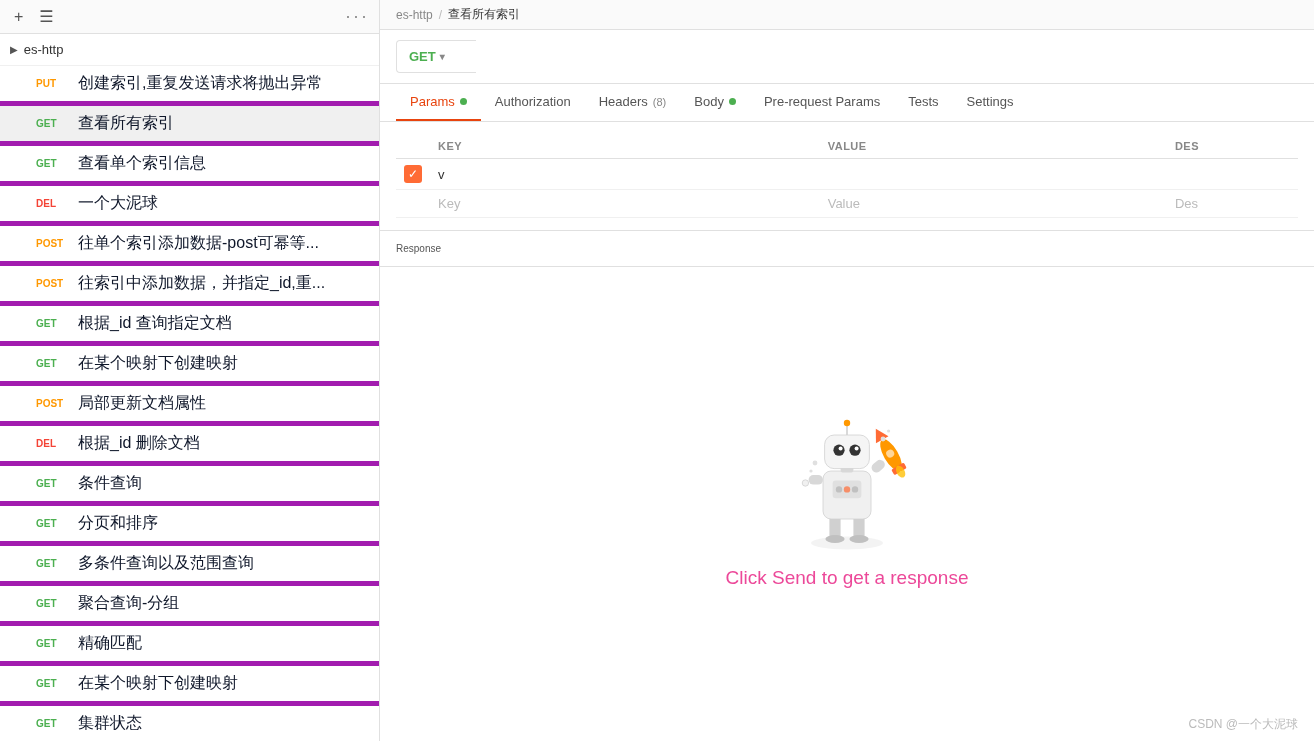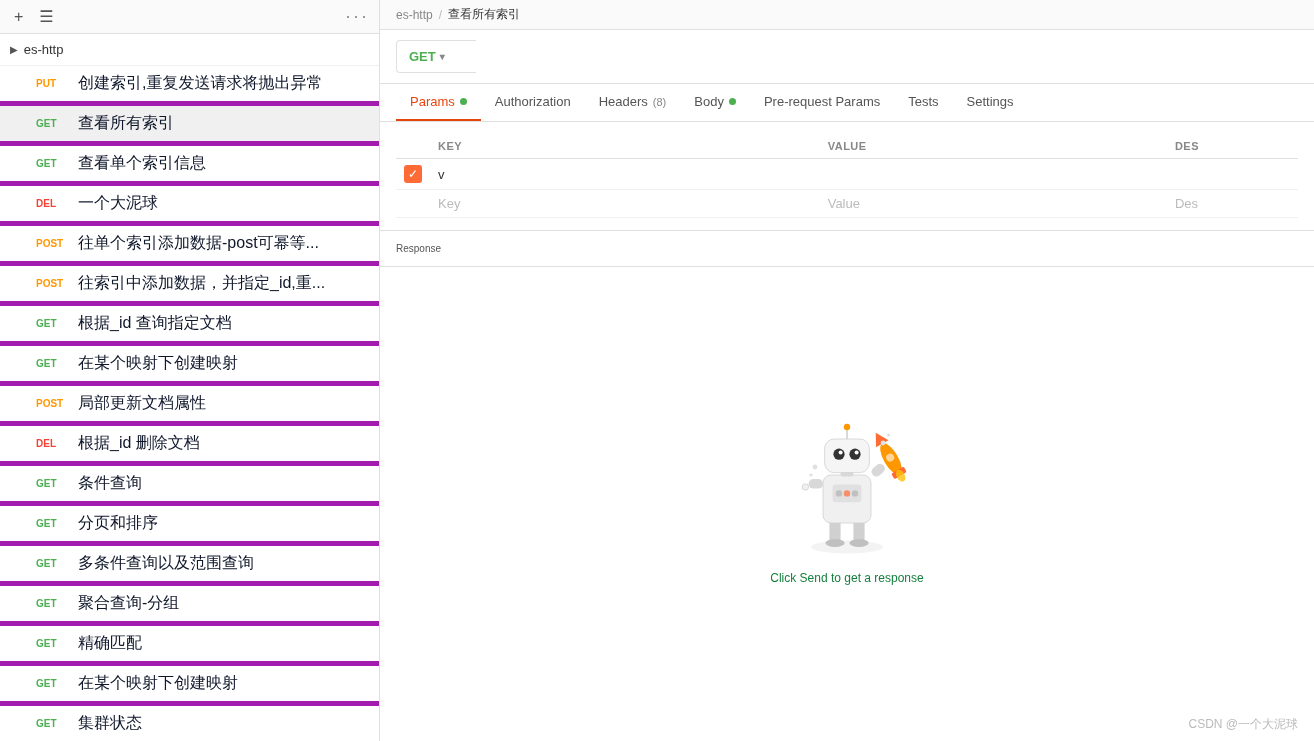--- a/index.html
+++ b/index.html
@@ -248,22 +248,22 @@
       align-items: center;
       justify-content: center;
       padding: 20px;
     }
     .robot-illustration {
       width: 160px;
       height: 160px;
       margin-bottom: 16px;
     }
     .response-placeholder {
-      font-size: 12px;
-      color: #15803d;
+      font-size: 19px;
+      color: #ec4899;
       text-align: center;
     }
     .footer-credit {
       text-align: right;
       padding: 4px 16px 8px;
       font-size: 12px;
       color: #bbb;
     }
 
     

